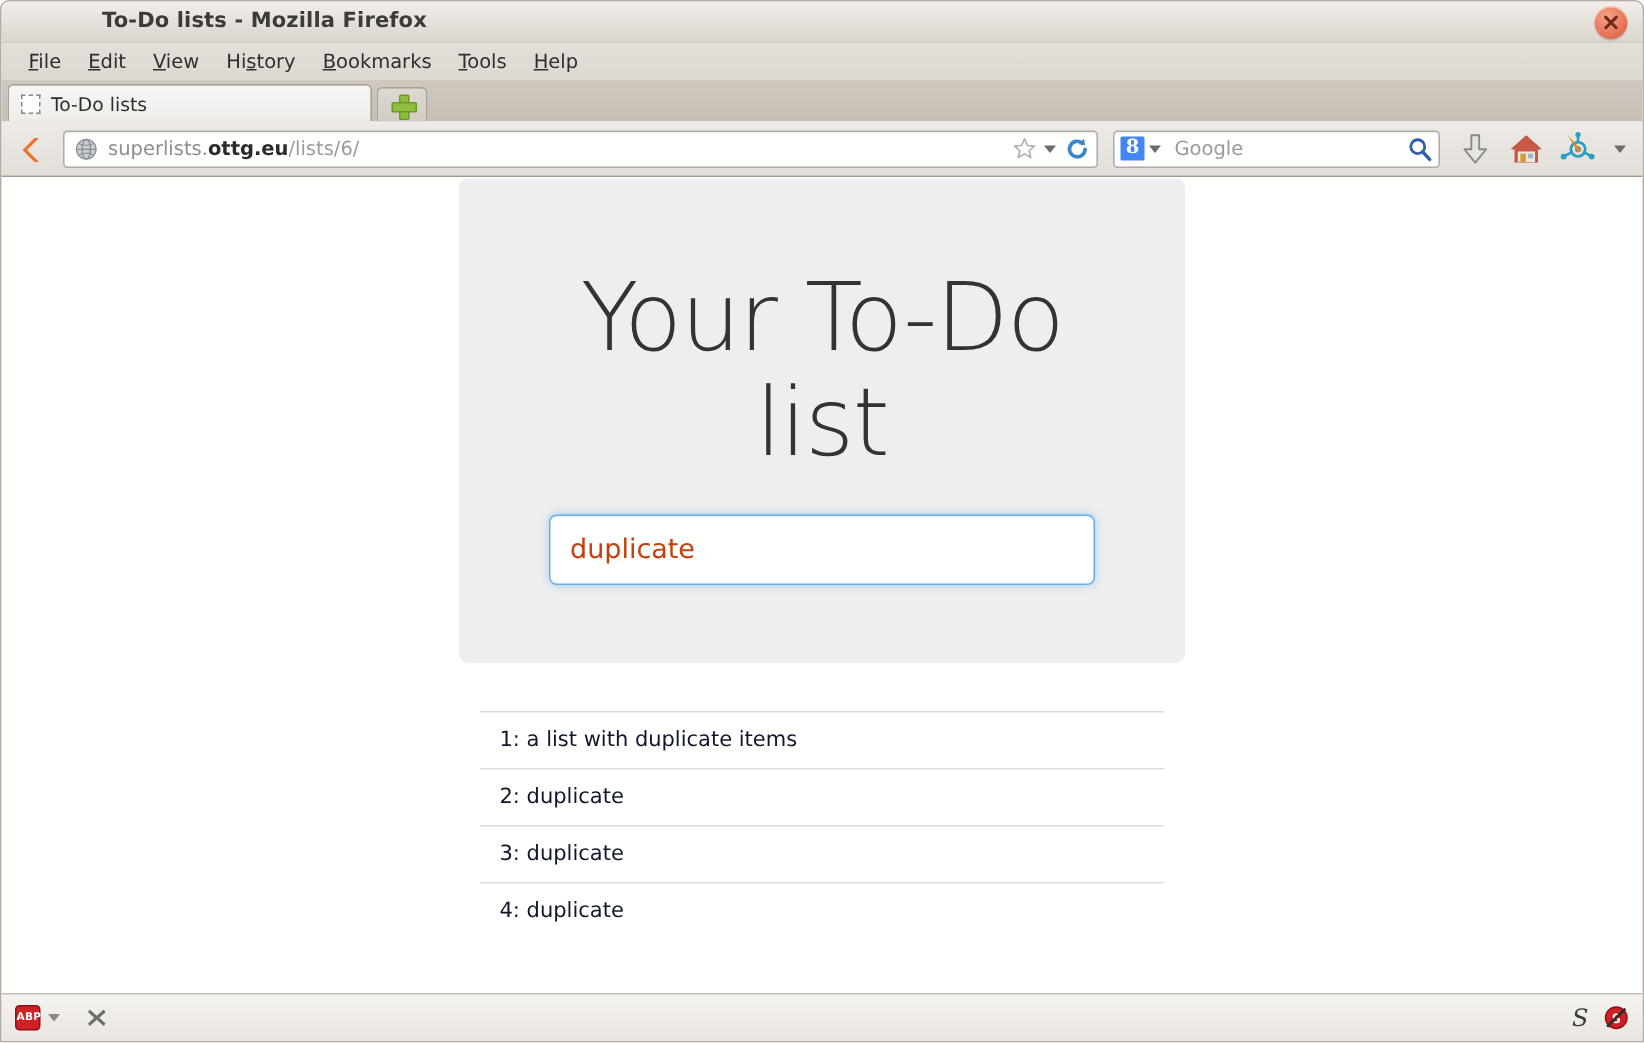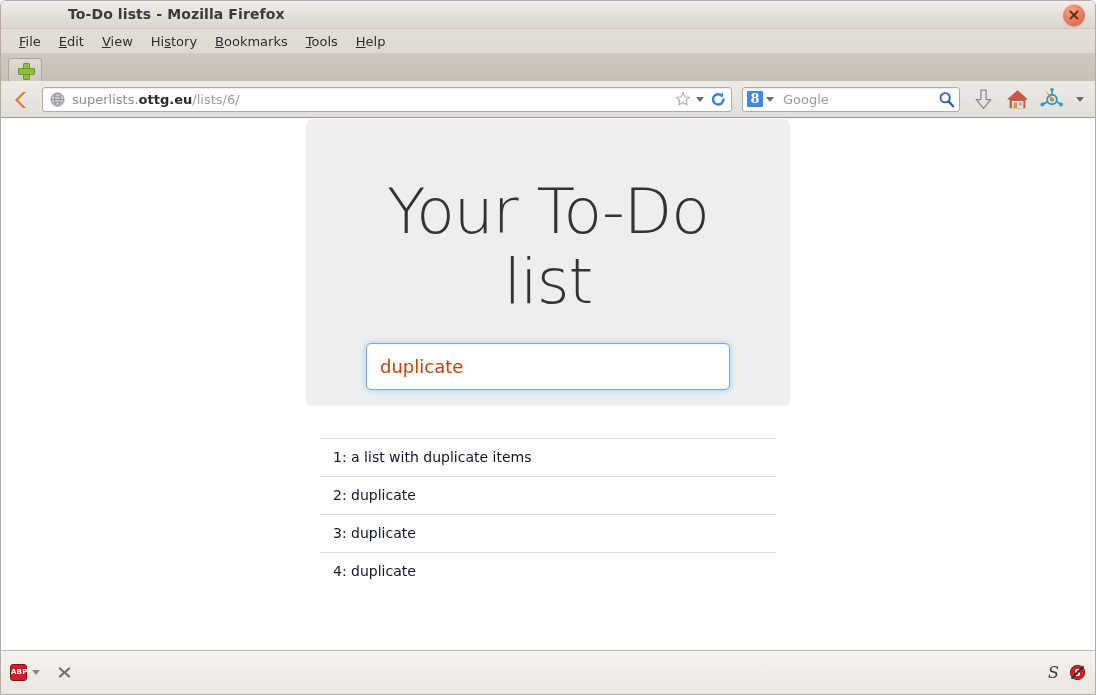--- a/index.html
+++ b/index.html
@@ -230,21 +230,21 @@
     overflow: hidden;
   }
   .container {
     width: 484px;
     margin: 0 auto;
     padding-top: 1px;
   }
   .jumbotron {
     background: #eeeeee;
     border-radius: 6px;
-    padding: 58px 40px 16px;
+    padding: 58px 40px 52px;
     text-align: center;
   }
   .page-title {
     font-size: 63px;
     font-weight: 300;
     line-height: 70px;
     color: #333333;
     letter-spacing: -1px;
     margin-bottom: 26px;
     font-family: "DejaVu Sans", "Liberation Sans", sans-serif;
@@ -279,21 +279,21 @@
     color: #0f172a;
     line-height: 19px;
     text-align: left;
   }
 
   
   .addonbar {
     position: absolute;
     left: 0; bottom: 0;
     width: 100%;
-    height: 44px;
+    height: 32px;
     background: linear-gradient(to bottom, #f4f2ef 0%, #eae6e1 100%);
     border-top: 1px solid #c2bbb3;
     display: flex;
     align-items: center;
     padding: 0 9px;
   }
   .abp-icon {
     width: 17px; height: 17px;
     border-radius: 3px;
     background: #cf2027;
@@ -345,20 +345,24 @@
     <div class="menu-item"><span></span><u>F</u><span>ile</span></div>
     <div class="menu-item"><span></span><u>E</u><span>dit</span></div>
     <div class="menu-item"><span></span><u>V</u><span>iew</span></div>
     <div class="menu-item"><span>Hi</span><u>s</u><span>tory</span></div>
     <div class="menu-item"><span></span><u>B</u><span>ookmarks</span></div>
     <div class="menu-item"><span></span><u>T</u><span>ools</span></div>
     <div class="menu-item"><span></span><u>H</u><span>elp</span></div>
   </div>
 
   <div class="tabbar">
+    <div class="tab">
+      <span class="tab-favicon"></span>
+      <span class="tab-label">To-Do lists</span>
+    </div>
     <div class="newtab">
       <span class="plus-glyph"></span>
     </div>
   </div>
 
   <div class="navbar">
 
     <div class="back-btn">
       <svg width="18" height="20" viewBox="0 0 18 20">
         <path d="M13 2 L5 10 L13 18 L10 18 L2 10 L10 2 Z" fill="#e8722e"></path>

